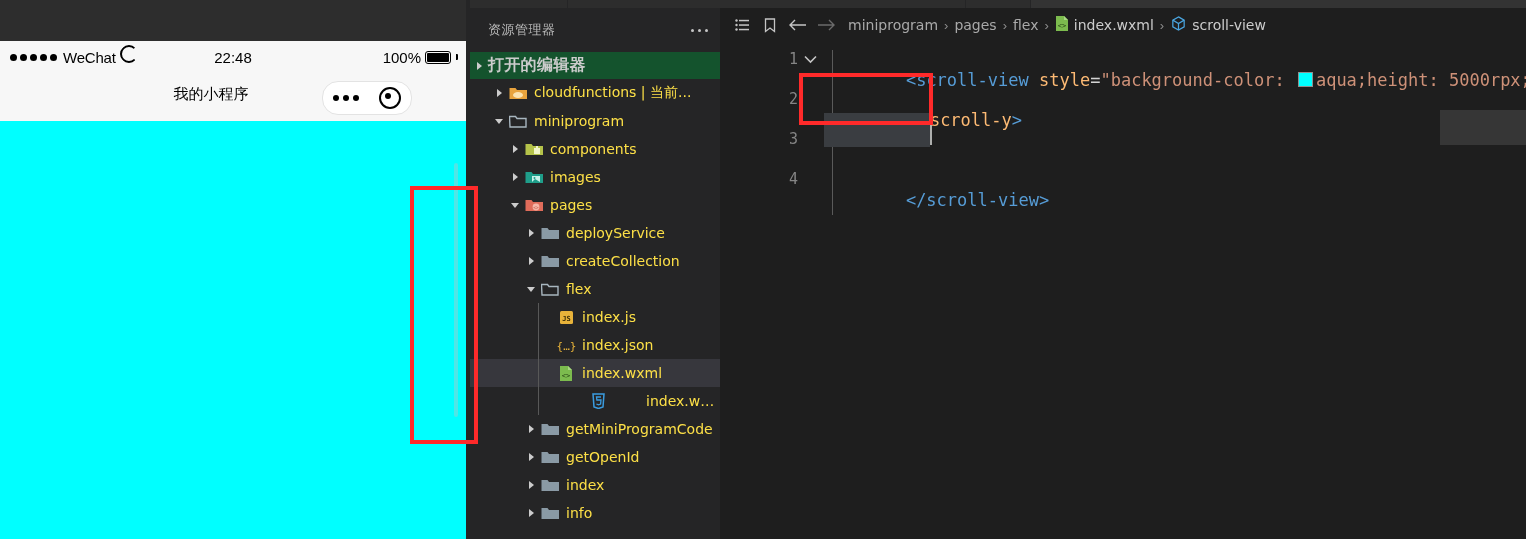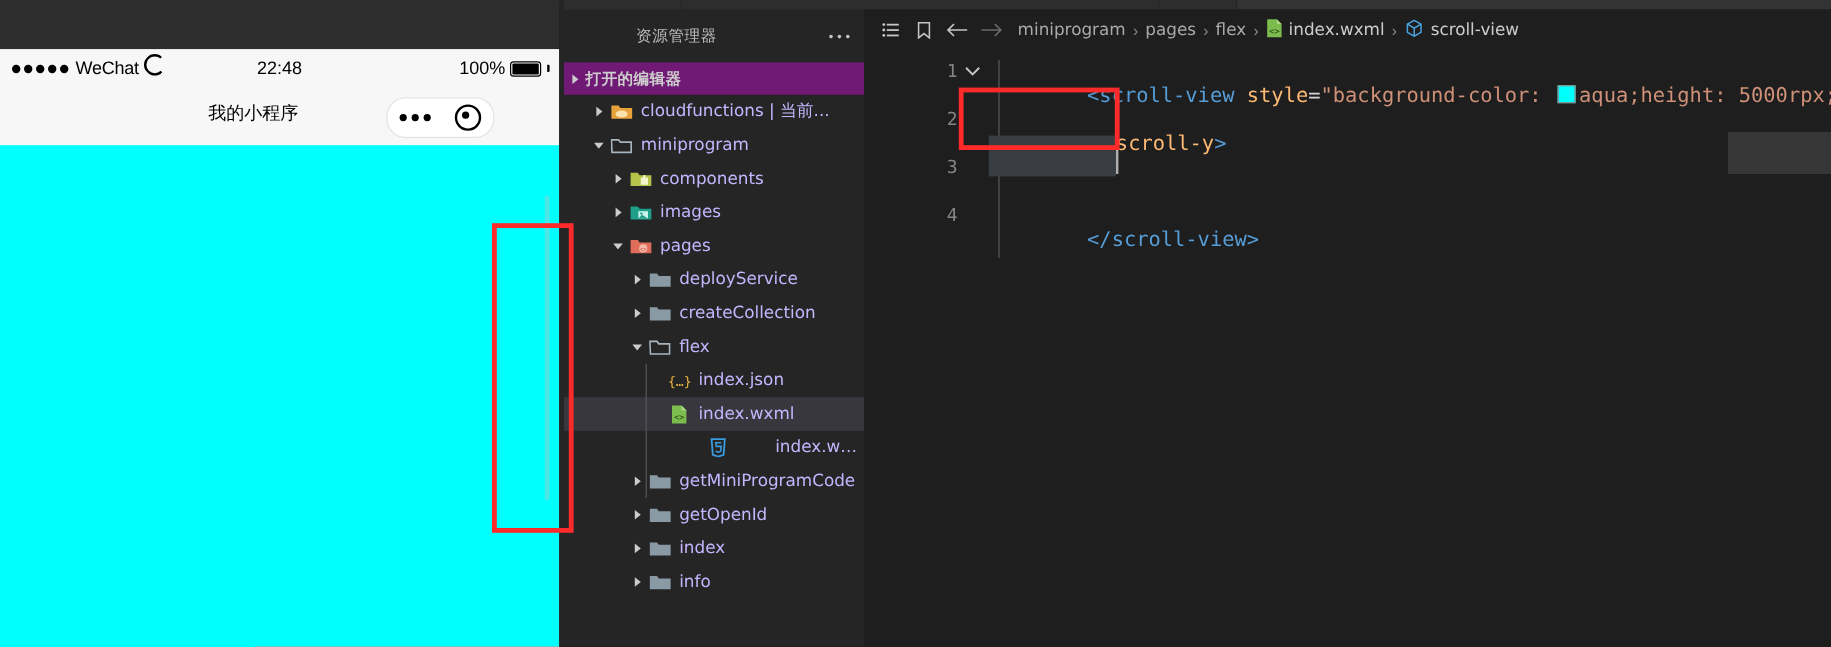--- a/index.html
+++ b/index.html
@@ -65,29 +65,29 @@
   
   .gap{position:absolute;left:466px;top:0;width:4px;height:539px;background:#252526;}
 
   
   .explorer{position:absolute;left:470px;top:8px;width:250px;height:531px;background:#252526;}
   .exp-header{
     position:relative;height:44px;display:flex;align-items:center;
     padding:0 12px 0 18px;color:#bbbbbb;font-size:13px;
     font-family:"DejaVu Sans",sans-serif;letter-spacing:.5px;
   }
-  .exp-header .ttl{flex:1;margin-left:42px;}
+  .exp-header .ttl{flex:1;}
   .exp-dots{display:inline-flex;gap:4px;align-items:center;}
   .exp-dots i{width:3px;height:3px;border-radius:50%;background:#c5c5c5;display:block;}
 
-  .sect{height:27px;display:flex;align-items:center;color:#cccccc;font-size:13px;font-weight:bold;background:#701a75;}
+  .sect{height:27px;display:flex;align-items:center;color:#cccccc;font-size:16px;font-weight:bold;background:#14532d;}
   .sect .tw{width:18px;display:flex;justify-content:center;align-items:center;}
   .sect .lbl{font-family:"DejaVu Sans",sans-serif;letter-spacing:.3px;}
 
-  .row{height:28px;display:flex;align-items:center;color:#c4b5fd;font-size:14px;cursor:pointer;position:relative;}
+  .row{height:28px;display:flex;align-items:center;color:#fde047;font-size:14px;cursor:pointer;position:relative;}
   .row.selected{background:#37373d;}
   .row .tw{width:18px;flex:none;display:flex;justify-content:center;align-items:center;}
   .row .ico{width:20px;flex:none;display:flex;justify-content:center;align-items:center;margin-right:6px;}
   .row .lbl{white-space:nowrap;overflow:hidden;text-overflow:ellipsis;font-family:"DejaVu Sans",sans-serif;}
 
   .tri{width:0;height:0;border-left:5px solid #cccccc;border-top:4px solid transparent;border-bottom:4px solid transparent;}
   .tri.open{border-left:4px solid transparent;border-right:4px solid transparent;border-top:5px solid #cccccc;border-bottom:0;}
   .indent-guide{position:absolute;top:0;bottom:0;width:1px;background:#585858;}
 
   
@@ -289,20 +289,30 @@
           <span class="ico">
             <svg width="18" height="15" viewBox="0 0 18 15">
               <path d="M0.5 2.5h6l1.5 2h9v8.5h-16z" fill="none" stroke="#a8b6bf" stroke-width="1.4"></path>
             </svg>
           </span>
           <span class="lbl">flex</span>
         </div>
         <div class="row" style="padding-left: 68px;">
           <span class="tw"></span>
           <span class="ico">
+            <svg width="15" height="15" viewBox="0 0 15 15">
+              <rect x="1" y="1" width="13" height="13" rx="1.5" fill="#e8b33a"></rect>
+              <text x="7.5" y="11" font-size="7" font-weight="bold" fill="#3a2c06" text-anchor="middle" font-family="monospace">JS</text>
+            </svg>
+          </span>
+          <span class="lbl">index.js</span>
+        </div>
+        <div class="row" style="padding-left: 68px;">
+          <span class="tw"></span>
+          <span class="ico">
             <svg width="19" height="15" viewBox="0 0 19 15">
               <text x="9.5" y="12" font-size="11" fill="#e8b33a" text-anchor="middle" font-family="monospace">{…}</text>
             </svg>
           </span>
           <span class="lbl">index.json</span>
         </div>
         <div class="row selected" style="padding-left: 68px;">
           <span class="tw"></span>
           <span class="ico">
             <svg width="14" height="17" viewBox="0 0 14 17">

